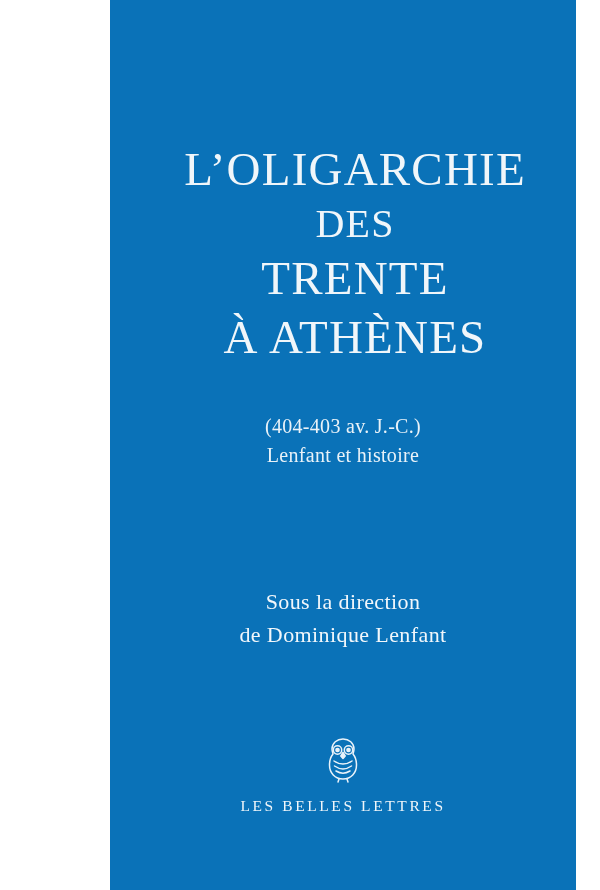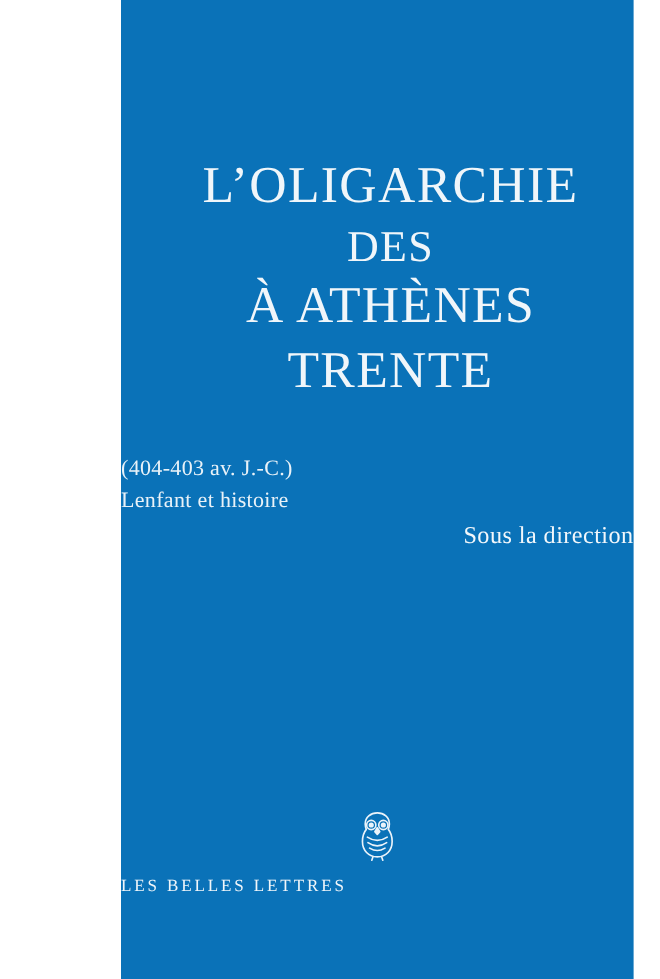--- a/index.html
+++ b/index.html
@@ -55,46 +55,47 @@
     white-space: nowrap;
   }
   .title-line.l1 { font-size: 47px; }
   .title-line.l2 { font-size: 40px; }
   .title-line.l3 { font-size: 47px; }
   .title-line.l4 { font-size: 47px; }
 
   .subtitle-block {
     margin-top: 46px;
     width: 100%;
-    text-align: left;
+    text-align: center;
     color: #e9f2f8;
   }
   .subtitle-line {
     font-size: 20px;
     line-height: 1.45;
     letter-spacing: 0.3px;
   }
 
   .author-block {
+    margin-top: 115px;
     width: 100%;
-    text-align: right;
+    text-align: center;
     color: #f2f7fb;
   }
   .author-line {
     font-size: 22px;
     line-height: 1.5;
     letter-spacing: 0.4px;
   }
 
   .publisher-block {
     position: absolute;
     left: 0;
     right: 0;
     bottom: 75px;
-    text-align: left;
+    text-align: center;
   }
   .owl {
     display: block;
     margin: 0 auto 14px auto;
   }
   .publisher-name {
     font-size: 15.5px;
     letter-spacing: 2.6px;
     color: #f0f6fa;
   }
@@ -105,31 +106,32 @@
 <div class="page">
 
   <div class="spine"></div>
 
   <div class="cover">
     <div class="cover-inner">
 
       <div class="title-block">
         <div class="title-line l1">L’OLIGARCHIE</div>
         <div class="title-line l2">DES</div>
+        <div class="title-line l3">TRENTE</div>
         <div class="title-line l4">À ATHÈNES</div>
-        <div class="title-line l3">TRENTE</div>
       </div>
 
       <div class="subtitle-block">
         <div class="subtitle-line">(404-403 av. J.-C.)</div>
         <div class="subtitle-line">Lenfant et histoire</div>
       </div>
 
       <div class="author-block">
         <div class="author-line">Sous la direction</div>
+        <div class="author-line">de Dominique Lenfant</div>
       </div>
 
       <div class="publisher-block">
         <svg class="owl" width="44" height="48" viewBox="0 0 44 48" aria-hidden="true">
           <g fill="none" stroke="#eaf3fa" stroke-width="1.5" stroke-linecap="round" stroke-linejoin="round">
             <path d="M22 4 C16 4 11 8 11 14 C11 16 11.5 17.5 12 19 C9.5 22 8.5 26 8.5 30 C8.5 38 14 44 22 44 C30 44 35.5 38 35.5 30 C35.5 26 34.5 22 32 19 C32.5 17.5 33 16 33 14 C33 8 28 4 22 4 Z"></path>
             <circle cx="16.5" cy="15" r="4.2"></circle>
             <circle cx="27.5" cy="15" r="4.2"></circle>
             <circle cx="16.5" cy="15" r="1.6" fill="#eaf3fa"></circle>
             <circle cx="27.5" cy="15" r="1.6" fill="#eaf3fa"></circle>

